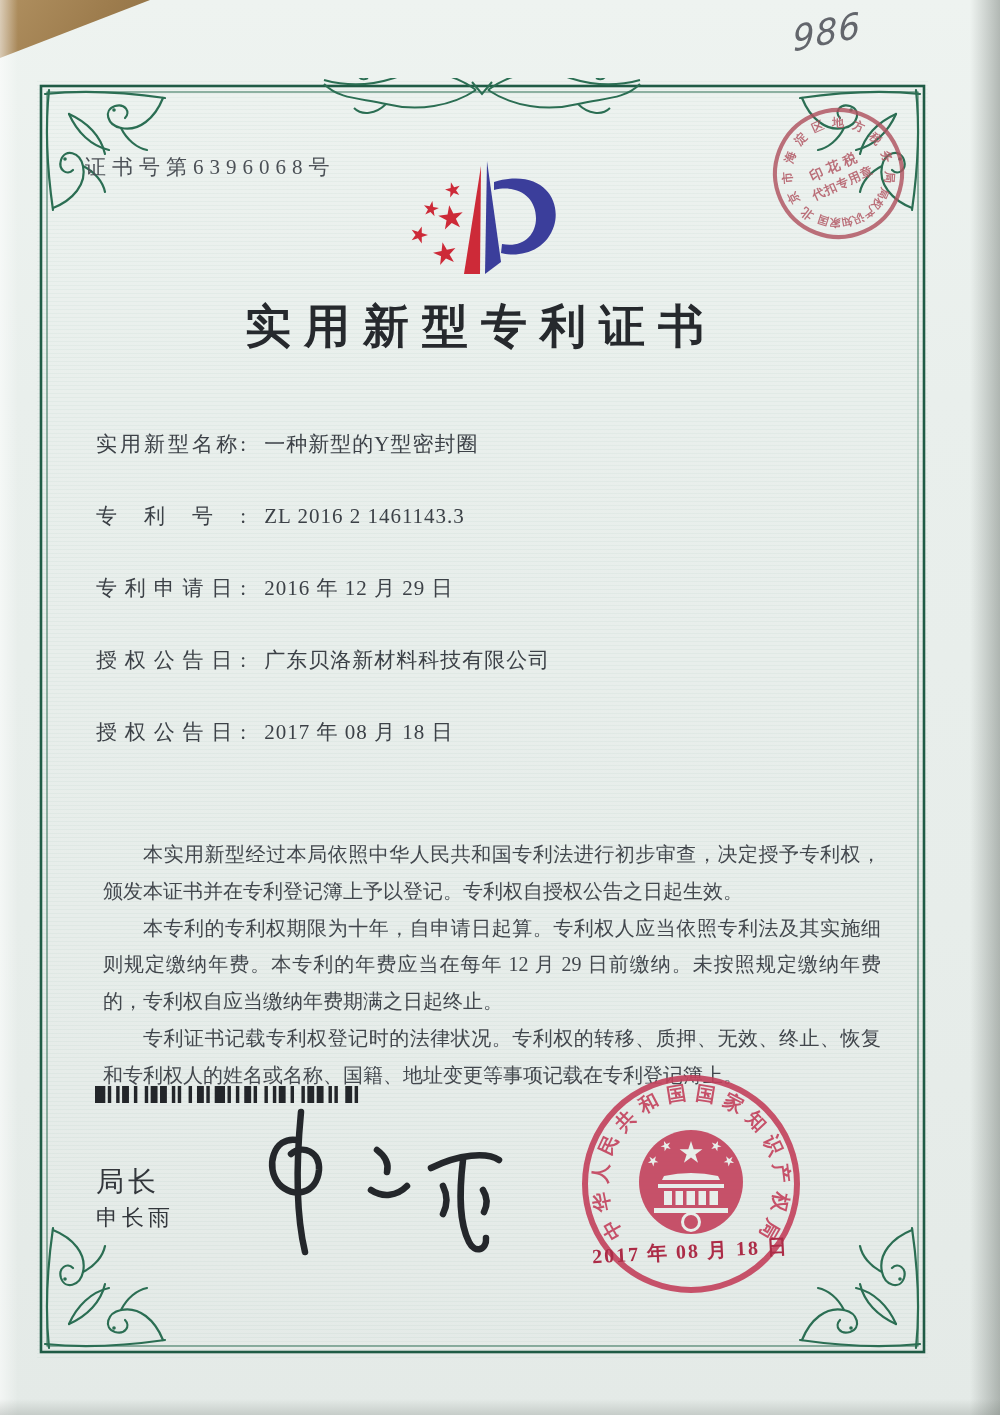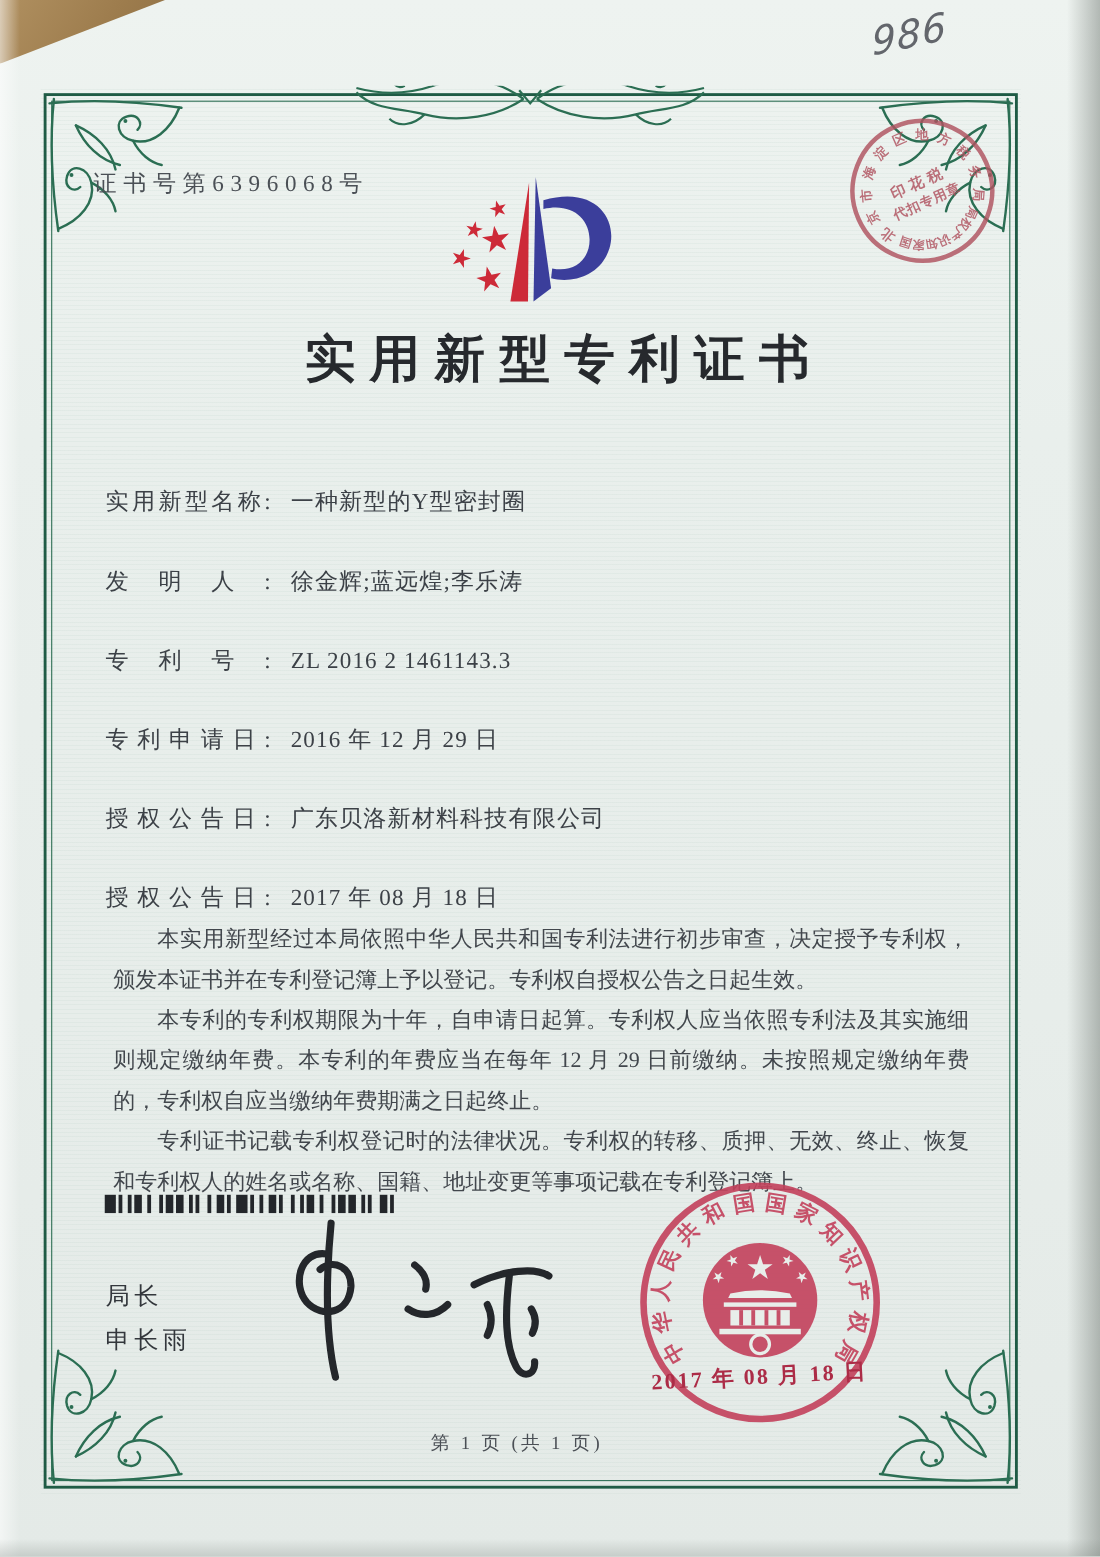--- a/index.html
+++ b/index.html
@@ -25,30 +25,30 @@
     background:repeating-linear-gradient(0deg,rgba(120,165,148,.07) 0 1px,rgba(0,0,0,0) 1px 4px);
     pointer-events:none;}
   .border-svg{position:absolute;left:35px;top:78px;}
   
   .hand-note{position:absolute;left:792px;top:12px;font-family:"DejaVu Sans",sans-serif;
     font-style:italic;font-size:35px;color:#63666c;
     transform:rotate(-12deg) skewX(-10deg);letter-spacing:1px;}
   .cert-no{position:absolute;left:85px;top:153px;font-size:21px;letter-spacing:6px;color:#4b5056;text-align:center;}
   .logo-svg{position:absolute;left:382px;top:156px;}
   .title{position:absolute;left:0;top:296px;width:962px;text-align:center;
-    font-size:46px;font-weight:bold;letter-spacing:13px;color:#26292d;margin-left:32px;}
+    font-size:46px;font-weight:bold;letter-spacing:13px;color:#26292d;}
   .fields{position:absolute;left:96px;top:430px;}
   .frow{white-space:nowrap;font-size:21px;height:22px;margin-bottom:50px;color:#3c4147;}
-  .frow .lab{display:inline-block;width:150px;text-align:justify;text-align-last:justify;margin-top:12px;}
+  .frow .lab{display:inline-block;width:150px;text-align:justify;text-align-last:justify;}
   .frow .val{margin-left:13px;letter-spacing:1px;margin-top:23px;}
   .body-text{position:absolute;left:103px;top:836px;width:778px;font-size:20px;
     line-height:36.8px;text-align:justify;color:#42474d;font-family:Liberation Serif, serif;}
   .body-text p{margin:0;text-indent:2em;}
   .barcode-svg{position:absolute;left:95px;top:1086px;}
-  .director-label{position:absolute;left:96px;top:1163px;font-size:22px;letter-spacing:4px;color:#33373c;font-family:Liberation Serif, serif;}
+  .director-label{position:absolute;left:96px;top:1163px;font-size:28px;letter-spacing:4px;color:#33373c;font-family:Liberation Serif, serif;}
   .director-name{position:absolute;left:96px;top:1203px;font-size:22px;letter-spacing:4px;color:#33373c;}
   .sig-svg{position:absolute;left:235px;top:1106px;}
   .seal-svg{position:absolute;left:576px;top:1069px;opacity:.9;}
   .seal-date{position:absolute;left:592px;top:1238px;font-size:20px;font-weight:bold;
     letter-spacing:2px;color:#ac2c47;transform:rotate(-3deg);}
   .stamp-svg{position:absolute;left:766px;top:101px;transform:rotate(-24deg);opacity:.82;}
   .footer{position:absolute;left:0;top:1300px;width:940px;text-align:center;
     font-size:17px;letter-spacing:3px;color:#4a4f55;}
 </style>
 </head>
@@ -113,24 +113,20 @@
     <use href="#star" fill="#cd2a38" transform="translate(37,79) scale(9) rotate(18)"></use>
     <use href="#star" fill="#cd2a38" transform="translate(63,98) scale(12) rotate(-12)"></use>
   </svg>
 
   <div class="title">实用新型专利证书</div>
 
   <div class="fields">
     <div class="frow">
       <span class="lab">实用新型名称:</span>
       <span class="val">一种新型的Y型密封圈</span>
-    </div>
-    <div class="frow">
-      <span class="lab">发明人:</span>
-      <span class="val">徐金辉;蓝远煌;李乐涛</span>
     </div>
     <div class="frow">
       <span class="lab">专利号:</span>
       <span class="val">ZL 2016 2 1461143.3</span>
     </div>
     <div class="frow">
       <span class="lab">专利申请日:</span>
       <span class="val">2016 年 12 月 29 日</span>
     </div>
     <div class="frow">
@@ -252,14 +248,13 @@
       <text x="128.562117607241" y="105.82093595322397" transform="rotate(478 128.562117607241 105.82093595322397)" text-anchor="middle" dominant-baseline="middle" font-size="13" font-weight="bold" fill="#b05360">局</text>
       <text x="44.53607786298051" y="119.38667575030189" transform="rotate(222 44.53607786298051 119.38667575030189)" text-anchor="middle" dominant-baseline="middle" font-size="12" font-weight="bold" fill="#b05360">国</text>
       <text x="55.1180071723478" y="126.79622242152314" transform="rotate(208 55.1180071723478 126.79622242152314)" text-anchor="middle" dominant-baseline="middle" font-size="12" font-weight="bold" fill="#b05360">家</text>
       <text x="67.1781395332176" y="131.42567349262782" transform="rotate(194 67.1781395332176 131.42567349262782)" text-anchor="middle" dominant-baseline="middle" font-size="12" font-weight="bold" fill="#b05360">知</text>
       <text x="80" y="133" transform="rotate(180 80 133)" text-anchor="middle" dominant-baseline="middle" font-size="12" font-weight="bold" fill="#b05360">识</text>
       <text x="92.8218604667824" y="131.42567349262782" transform="rotate(166 92.8218604667824 131.42567349262782)" text-anchor="middle" dominant-baseline="middle" font-size="12" font-weight="bold" fill="#b05360">产</text>
       <text x="104.88199282765221" y="126.79622242152313" transform="rotate(152 104.88199282765221 126.79622242152313)" text-anchor="middle" dominant-baseline="middle" font-size="12" font-weight="bold" fill="#b05360">权</text>
       <text x="115.4639221370195" y="119.38667575030189" transform="rotate(138 115.4639221370195 119.38667575030189)" text-anchor="middle" dominant-baseline="middle" font-size="12" font-weight="bold" fill="#b05360">局</text>
     </svg>
 
-  <div class="footer">第 1 页 (共 1 页)</div>
 </div>
 
 </body></html>

